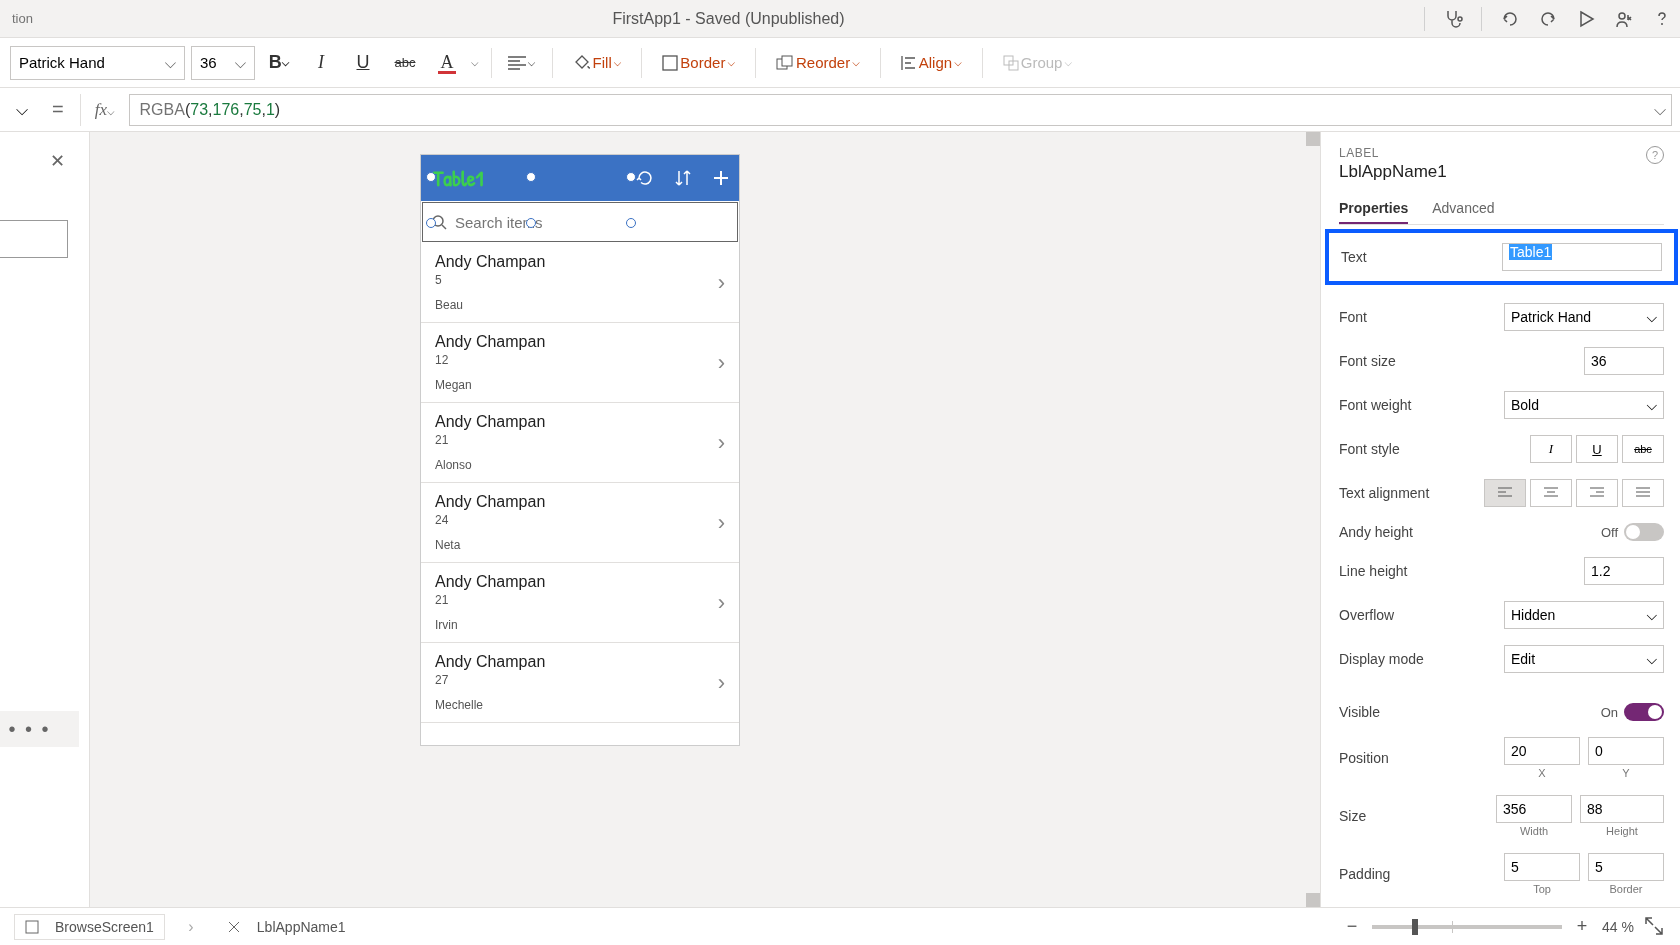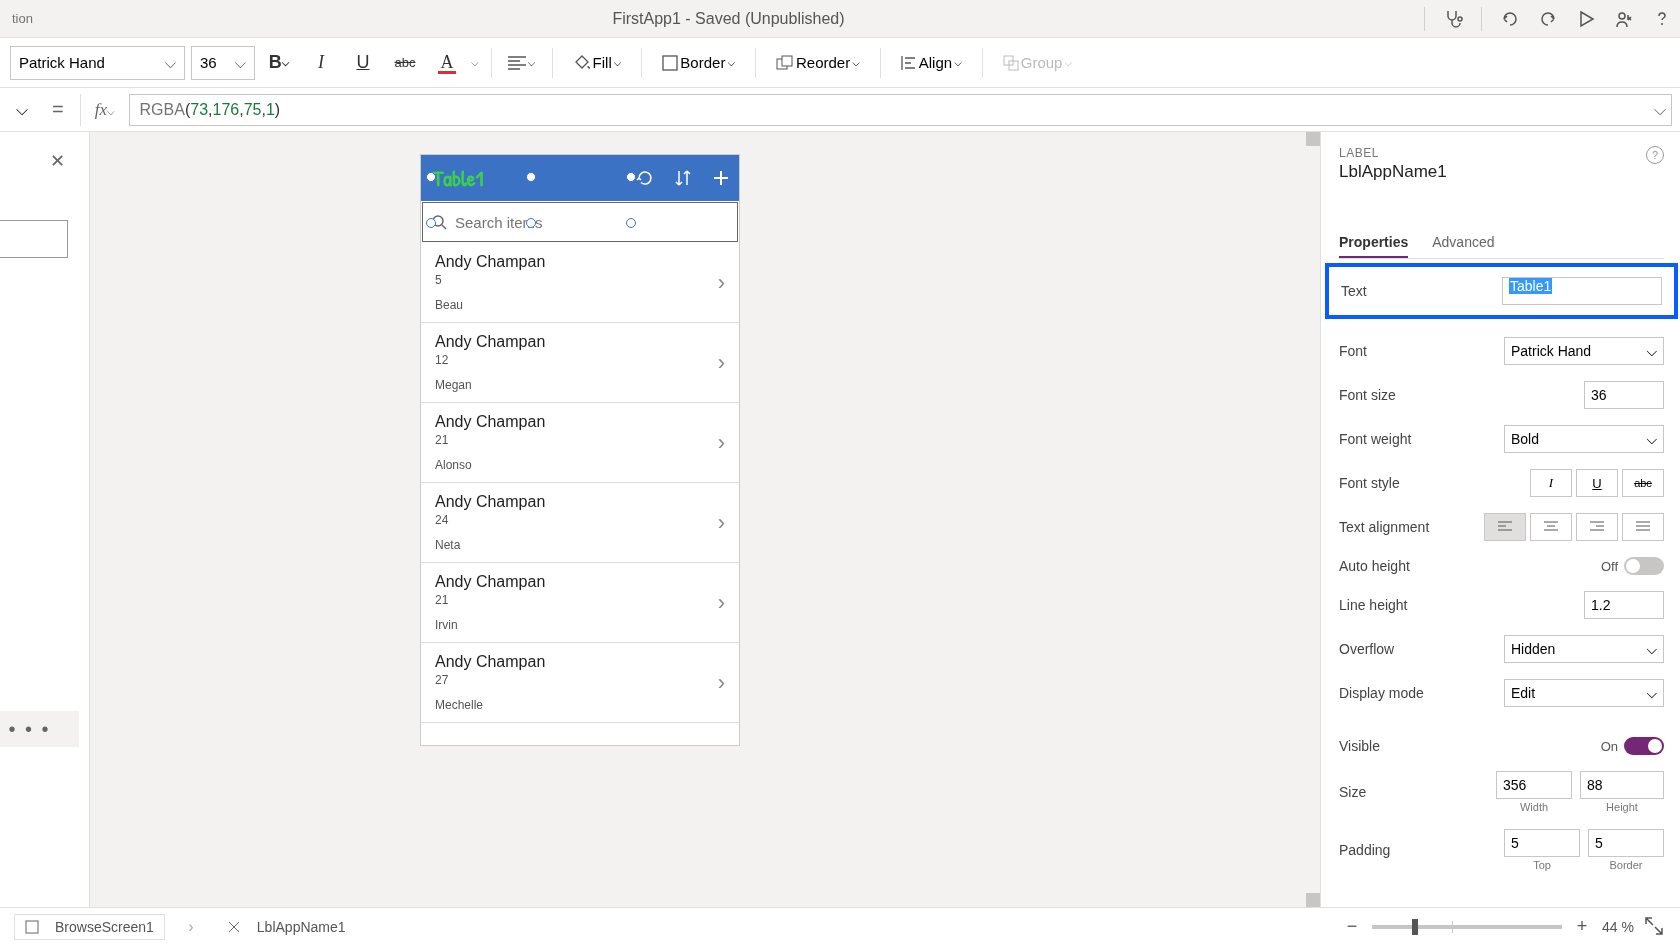--- a/index.html
+++ b/index.html
@@ -13,21 +13,21 @@
 .titlebar-right .icon { width: 20px; height: 20px; color: #555; cursor: pointer; display: flex; align-items: center; justify-content: center; }
 .vdiv { width: 1px; background: #d0d0d0; height: 24px; }
 
 
 .format-bar { height: 50px; background: #fff; border-bottom: 1px solid #e1dfdd; display: flex; align-items: center; padding: 0 10px; gap: 6px; }
 .dropdown-control { border: 1px solid #c8c6c4; height: 34px; display: flex; align-items: center; justify-content: space-between; padding: 0 8px; background: #fff; cursor: pointer; }
 .dropdown-control .chev { margin-left: 6px; color: #666; }
 .font-dd { width: 175px; font-size: 15px; }
 .size-dd { width: 64px; font-size: 15px; }
 .tbtn { width: 36px; height: 36px; display: flex; align-items: center; justify-content: center; font-size: 18px; cursor: pointer; color: #333; border-radius: 2px; }
-.tdd { display: flex; align-items: center; gap: 2px; height: 36px; padding: 0 8px; cursor: pointer; font-size: 15px; color: #000000; }
+.tdd { display: flex; align-items: center; gap: 2px; height: 36px; padding: 0 8px; cursor: pointer; font-size: 15px; color: #c2410c; }
 .sep { width: 1px; height: 30px; background: #e1dfdd; margin: 0 6px; }
 .disabled { color: #bbb; cursor: default; }
 .font-color-btn { display: flex; flex-direction: column; align-items: center; }
 .font-color-underline { width: 18px; height: 3px; background: #d13438; margin-top: -2px; }
 
 
 .formula-bar { height: 44px; border-bottom: 1px solid #e1dfdd; display: flex; align-items: center; padding: 0 8px; gap: 10px; }
 .property-dd { width: 28px; height: 30px; display: flex; align-items: center; justify-content: center; cursor: pointer; }
 .eq { font-size: 20px; color: #666; padding: 0 6px; }
 .fx { font-style: italic; font-size: 17px; color: #666; padding: 0 4px; font-family: serif; }
@@ -71,21 +71,21 @@
 .list-item .line2 { font-size: 12px; color: #555; margin-top: 2px; }
 .list-item .line3 { font-size: 12px; color: #555; margin-top: 11px; }
 .list-item .chev-r { color: #888; font-size: 22px; }
 
 
 .props { width: 360px; border-left: 1px solid #e1dfdd; background: #fff; padding: 14px 16px 14px 18px; overflow-y: auto; }
 .props .label-kind { font-size: 12px; letter-spacing: 0.5px; color: #777; }
 .props .control-name { font-size: 17px; color: #222; margin-top: 2px; margin-bottom: 12px; }
 .info-icon { float: right; width: 18px; height: 18px; border: 1px solid #999; border-radius: 50%; font-size: 11px; color: #999; display: inline-flex; align-items: center; justify-content: center; }
 .tabs { display: flex; gap: 24px; border-bottom: 1px solid #e1dfdd; margin-bottom: 4px; }
-.tab { font-size: 14px; color: #666; padding: 6px 0; cursor: pointer; margin-top: 34px; }
+.tab { font-size: 14px; color: #666; padding: 6px 0; cursor: pointer; }
 .tab.active { font-weight: 600; color: #333; border-bottom: 2px solid #742774; }
 
 .highlight-row { border: 4px solid #0b5cff; padding: 10px 12px; margin: 0 -14px 10px -14px; display: flex; align-items: center; justify-content: space-between; }
 .prop-row { display: flex; align-items: center; justify-content: space-between; padding: 8px 0; }
 .prop-label { font-size: 14px; color: #444; }
 .text-input { width: 160px; height: 28px; border: 1px solid #c8c6c4; padding: 0 6px; font-size: 14px; }
 .text-input.selected { background: #fff; }
 .text-input .selected-text { background: #3399ff; color: #fff; padding: 0 1px; }
 .num-input { width: 80px; height: 28px; border: 1px solid #c8c6c4; padding: 0 6px; font-size: 14px; }
 .select-input { width: 160px; height: 28px; border: 1px solid #c8c6c4; padding: 0 6px; font-size: 14px; display: flex; align-items: center; justify-content: space-between; }
@@ -414,21 +414,21 @@
             </svg>
           </div>
         <div class="bb">
             <svg width="14" height="12">
               <path d="M0 1h14M0 5h14M0 9h14" stroke="#555"></path>
             </svg>
           </div>
       </div>
     </div>
     <div class="prop-row">
-      <span class="prop-label">Auto height</span>
+      <span class="prop-label">Andy height</span>
       <div style="display:flex;align-items:center;">
         <span class="toggle-label-left">Off</span>
         <div class="toggle">
             <div class="knob"></div>
           </div>
       </div>
     </div>
     <div class="prop-row">
       <span class="prop-label">Line height</span>
       <input class="num-input" value="1.2" style="">
@@ -449,20 +449,33 @@
     </div>
 
     <div style="height:14px;"></div>
 
     <div class="prop-row">
       <span class="prop-label">Visible</span>
       <div style="display:flex;align-items:center;">
         <span class="toggle-label-left">On</span>
         <div class="toggle on">
             <div class="knob"></div>
+          </div>
+      </div>
+    </div>
+    <div class="prop-row">
+      <span class="prop-label">Position</span>
+      <div class="dual-inputs">
+        <div class="col">
+            <input class="num-input" style="width: 76px;" value="20">
+            <span class="sub">X</span>
+          </div>
+        <div class="col">
+            <input class="num-input" style="width: 76px;" value="0">
+            <span class="sub">Y</span>
           </div>
       </div>
     </div>
     <div class="prop-row">
       <span class="prop-label">Size</span>
       <div class="dual-inputs">
         <div class="col">
             <input class="num-input" style="width: 76px;" value="356">
             <span class="sub">Width</span>
           </div>

